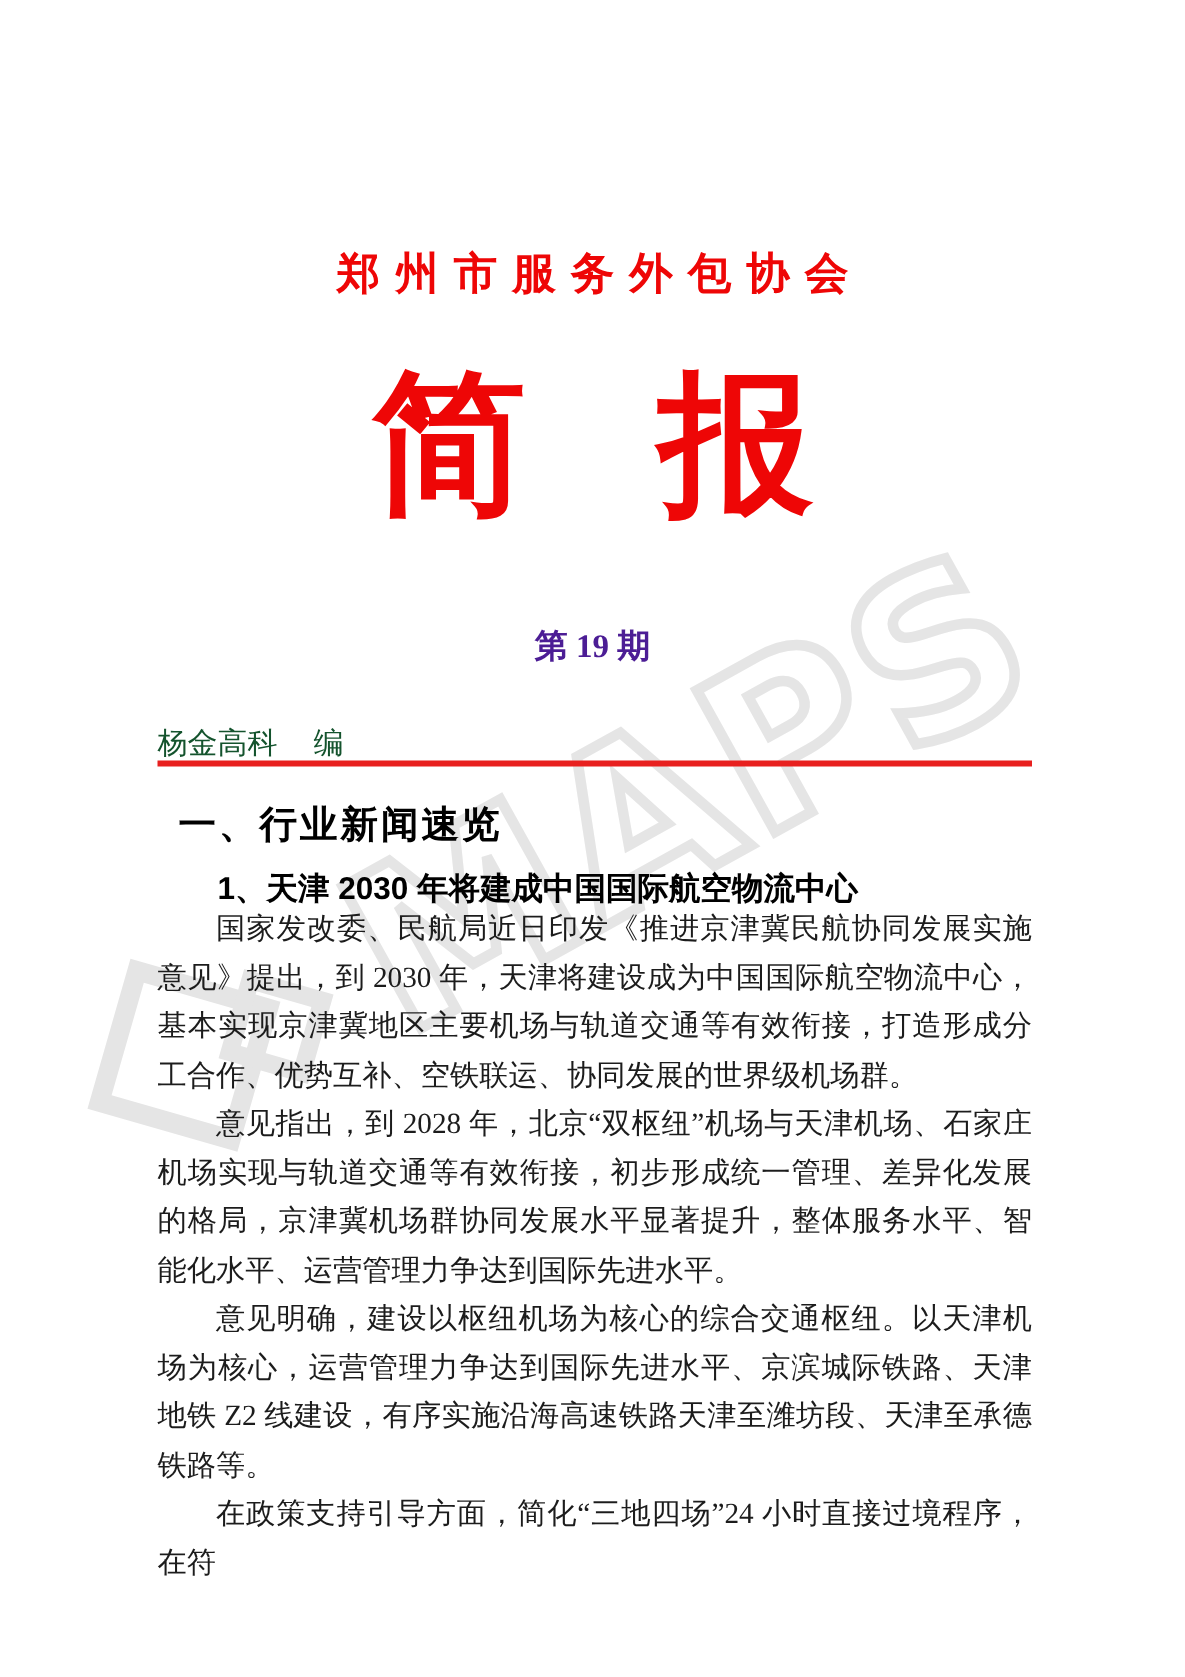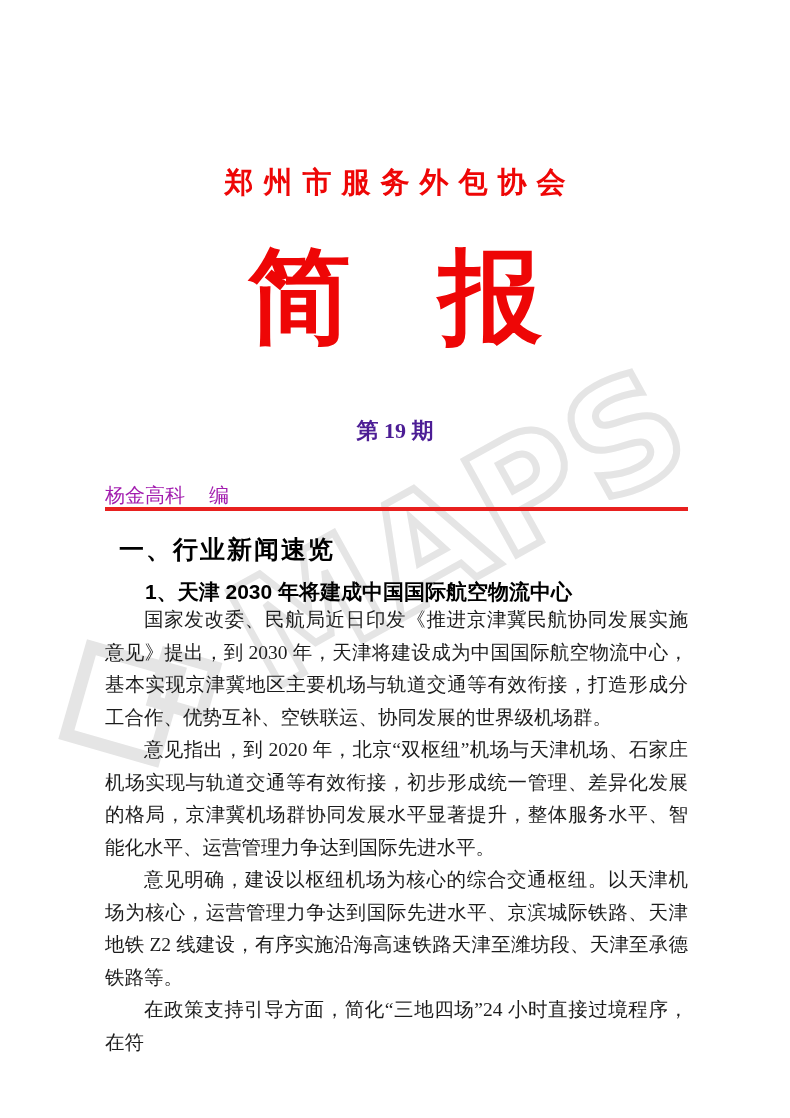--- a/index.html
+++ b/index.html
@@ -71,21 +71,21 @@
     font-family:"Liberation Serif", serif;
   }
   .issue{
     position:absolute;top:416px;left:0;width:100%;
     text-align:center;
     color:#4c1d95;font-size:22px;font-weight:bold;
   }
   .editor-row{
     position:absolute;top:482px;left:105px;width:583px;
     display:flex;justify-content:space-between;align-items:flex-start;
-    font-size:20px;color:#a21caf;
+    font-size:20px;color:#14532d;
   }
   .editor-left{display:flex;gap:24px;}
   .divider{
     position:absolute;top:507px;left:105px;width:583px;height:4px;
     background:var(--divider_red);
   }
   
   .section-heading{
     position:absolute;top:533px;left:106px;
     font-family:"Liberation Sans", sans-serif;
@@ -139,19 +139,19 @@
     </div>
 
     <div class="divider"></div>
 
     <div class="section-heading">一、行业新闻速览</div>
 
     <div class="article-heading">1、天津 2030 年将建成中国国际航空物流中心</div>
 
     <div class="article-body">
       <p>国家发改委、民航局近日印发《推进京津冀民航协同发展实施意见》提出，到 2030 年，天津将建设成为中国国际航空物流中心，基本实现京津冀地区主要机场与轨道交通等有效衔接，打造形成分工合作、优势互补、空铁联运、协同发展的世界级机场群。</p>
-      <p>意见指出，到 2020 年，北京“双枢纽”机场与天津机场、石家庄机场实现与轨道交通等有效衔接，初步形成统一管理、差异化发展的格局，京津冀机场群协同发展水平显著提升，整体服务水平、智能化水平、运营管理力争达到国际先进水平。</p>
+      <p>意见指出，到 2028 年，北京“双枢纽”机场与天津机场、石家庄机场实现与轨道交通等有效衔接，初步形成统一管理、差异化发展的格局，京津冀机场群协同发展水平显著提升，整体服务水平、智能化水平、运营管理力争达到国际先进水平。</p>
       <p>意见明确，建设以枢纽机场为核心的综合交通枢纽。以天津机场为核心，运营管理力争达到国际先进水平、京滨城际铁路、天津地铁 Z2 线建设，有序实施沿海高速铁路天津至潍坊段、天津至承德铁路等。</p>
       <p>在政策支持引导方面，简化“三地四场”24 小时直接过境程序，在符</p>
     </div>
 
   </div>
 </div>
 
 </body></html>

